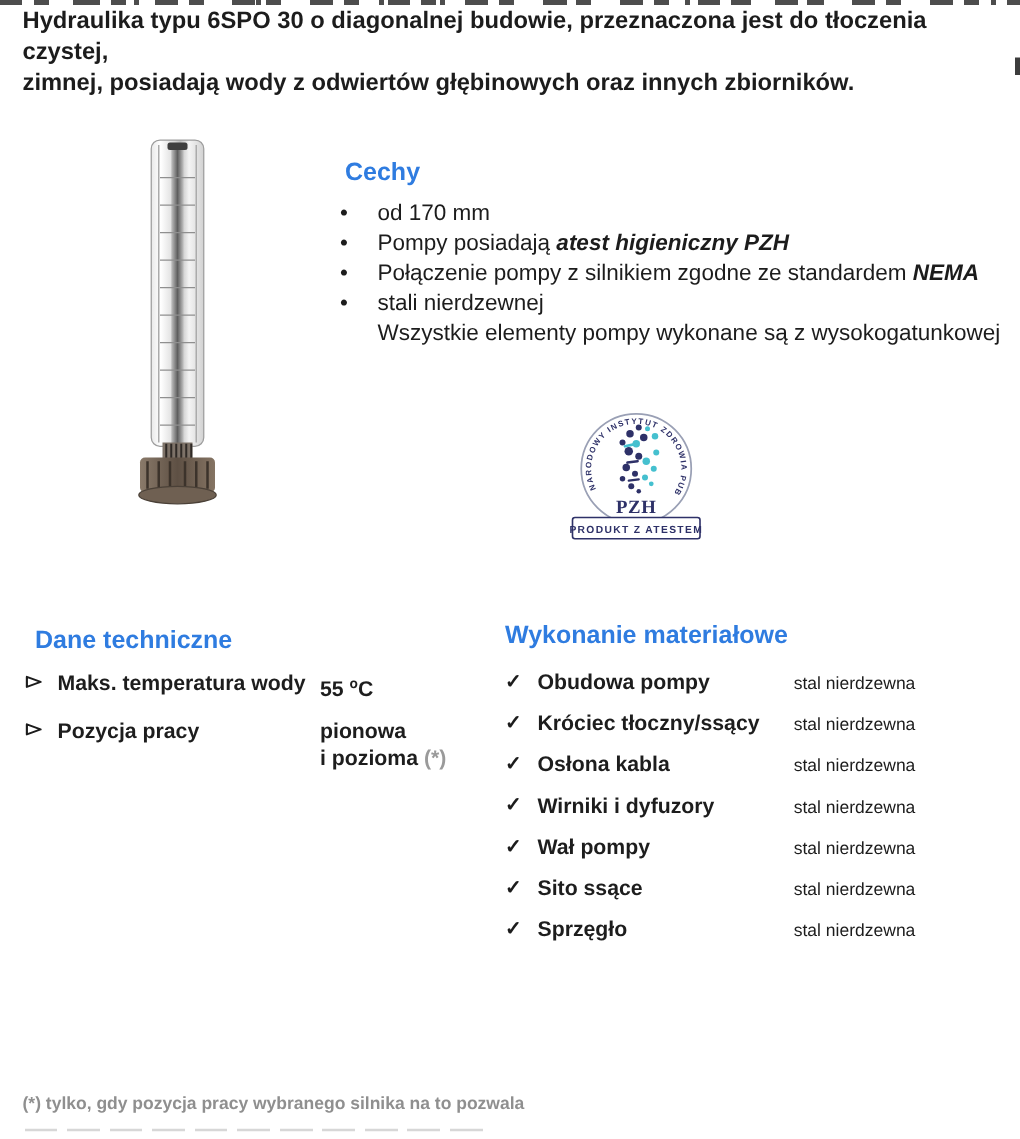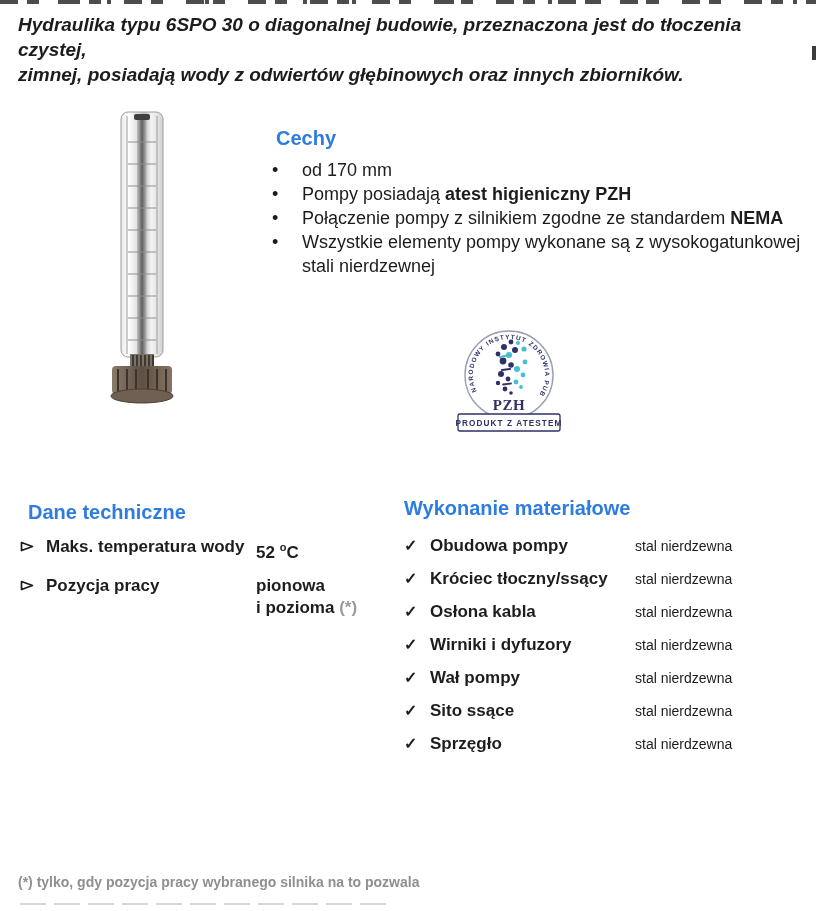--- a/index.html
+++ b/index.html
@@ -10,39 +10,39 @@
   
   .top-dashes{
     position:absolute;left:0;top:0;width:816px;height:4px;
     background-image:
       repeating-linear-gradient(90deg,#2e2e2e 0 18px,transparent 18px 27px,#2e2e2e 27px 39px,transparent 39px 62px),
       repeating-linear-gradient(90deg,transparent 0 9px,#2e2e2e 9px 13px,transparent 13px 49px);
     opacity:.85;
   }
   .edge-mark{position:absolute;left:812px;top:46px;width:4px;height:14px;background:#3c3c3c;}
   .intro{
-    position:absolute;left:18px;top:12px;width:788px;
-    font-size:19px;font-weight:bold;line-height:25px;color:#1c1c1c;font-style:italic;
+    position:absolute;left:18px;top:4px;width:788px;
+    font-size:19px;font-weight:bold;line-height:25px;color:#1c1c1c;
   }
   .intro span{display:block;}
   .blue-h{
     color:#2f7ce0;font-size:20px;font-weight:bold;line-height:24px;margin:8px;
   }
   
   .features{position:absolute;left:268px;top:118px;width:540px;}
   .features .blue-h{margin-bottom:8px;}
   .feat-list{list-style:none;margin:0;padding:0;}
   .feat-item{
     position:relative;padding-left:34px;font-size:18px;line-height:24px;color:#1c1c1c;
   }
   .feat-item .dot{
     position:absolute;left:4px;top:0;font-size:18px;line-height:24px;color:#1c1c1c;
   }
   .feat-item .bl{display:block;}
-  .feat-item b{font-weight:bold;}
+  .feat-item b{font-weight:bold;font-style:italic;}
   
   .pump{position:absolute;left:103px;top:106px;}
   
   .pzh-logo{position:absolute;left:441px;top:326px;}
   
   .tech{position:absolute;left:20px;top:492px;width:370px;}
   .tech .blue-h{margin-bottom:12px;}
   .tech-row{display:flex;align-items:flex-start;margin-bottom:11px;}
   .tech-bullet{width:26px;flex:0 0 26px;padding-top:3px;}
   .tech-label{flex:0 0 210px;font-size:17px;font-weight:bold;line-height:22px;}
@@ -157,22 +157,22 @@
       <li class="feat-item">
         <span class="dot">•</span>
         <span>Pompy posiadają </span><b>atest higieniczny PZH</b>
       </li>
       <li class="feat-item">
         <span class="dot">•</span>
         <span>Połączenie pompy z silnikiem zgodne ze standardem </span><b>NEMA</b>
       </li>
       <li class="feat-item">
         <span class="dot">•</span>
+        <span class="bl">stali nierdzewnej</span>
         <span class="bl">Wszystkie elementy pompy wykonane są z wysokogatunkowej</span>
-        <span class="bl">stali nierdzewnej</span>
       </li>
     </ul>
   </div>
 
   <svg class="pzh-logo" width="136" height="112" viewBox="0 0 136 112">
     <circle cx="68" cy="49" r="44" fill="#ffffff" stroke="#9aa0b5" stroke-width="1.4"></circle>
     <path id="ringpath" d="M 36.8 67 A 36 36 0 1 1 99.2 67" fill="none"></path>
     <text font-family="Liberation Sans, sans-serif" font-size="6.4" font-weight="bold" fill="#2e3168" letter-spacing="1.1">
       <textPath href="#ringpath" startOffset="2">NARODOWY  INSTYTUT  ZDROWIA  PUBLICZNEGO</textPath>
     </text>
@@ -214,21 +214,21 @@
 
   <div class="tech">
     <h2 class="blue-h">Dane techniczne</h2>
     <div class="tech-row">
       <span class="tech-bullet">
         <svg width="15" height="13" viewBox="0 0 15 13">
             <path d="M1.5 2.5 L12.5 6.5 L1.5 10.5 Z" fill="#ffffff" stroke="#1c1c1c" stroke-width="1.7" stroke-linejoin="round"></path>
           </svg>
       </span>
       <span class="tech-label">Maks. temperatura wody</span>
-      <span class="tech-value"><span>52</span> <sup>o</sup><span>C</span></span>
+      <span class="tech-value"><span>55</span> <sup>o</sup><span>C</span></span>
     </div>
     <div class="tech-row">
       <span class="tech-bullet">
         <svg width="15" height="13" viewBox="0 0 15 13">
             <path d="M1.5 2.5 L12.5 6.5 L1.5 10.5 Z" fill="#ffffff" stroke="#1c1c1c" stroke-width="1.7" stroke-linejoin="round"></path>
           </svg>
       </span>
       <span class="tech-label">Pozycja pracy</span>
       <span class="tech-value">
         <span class="vline">pionowa</span>

